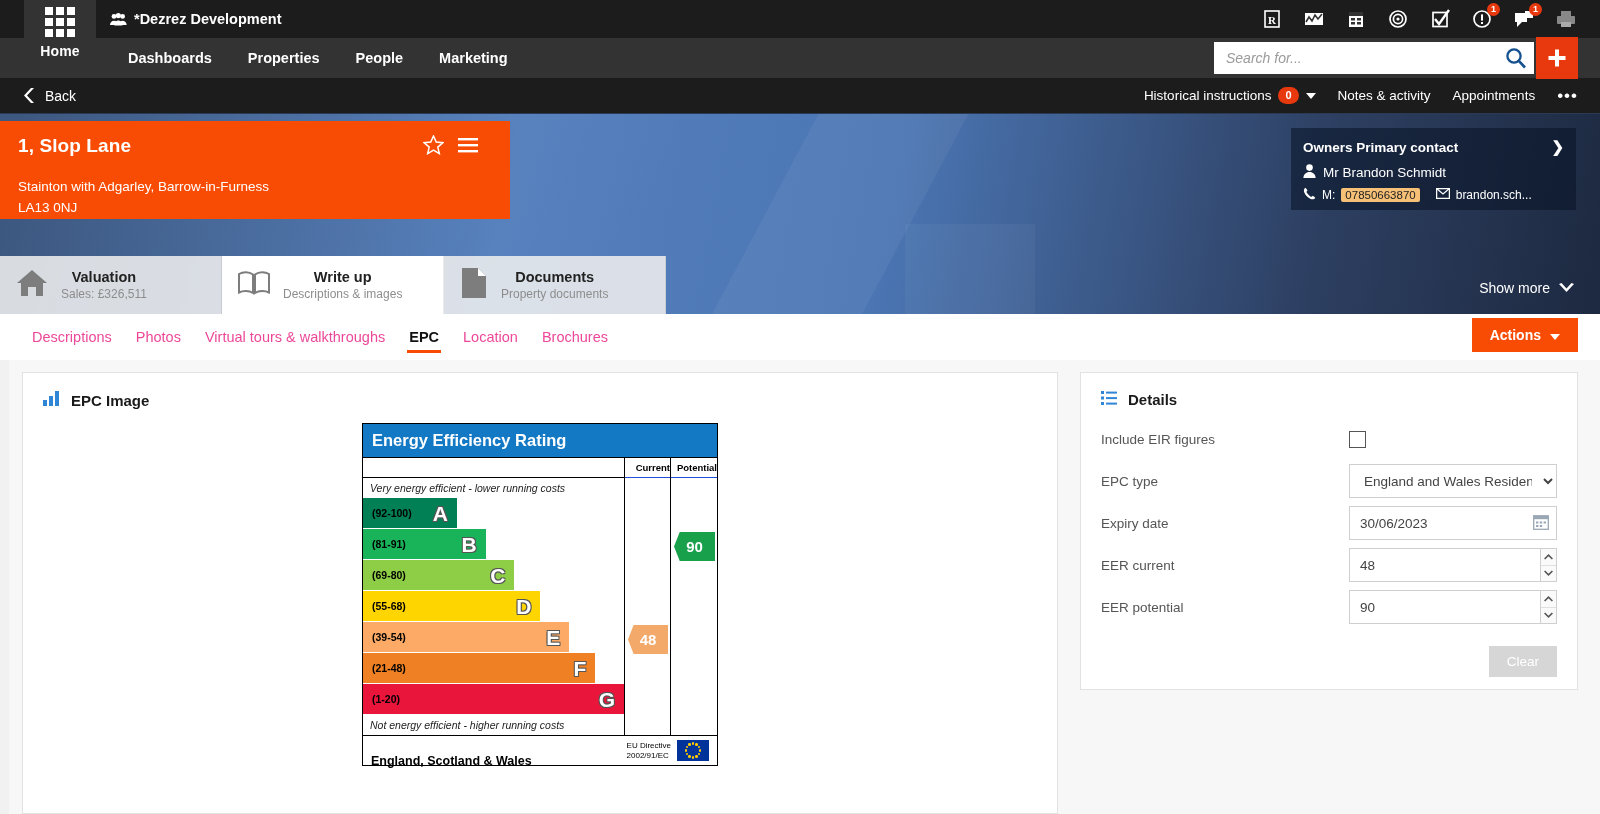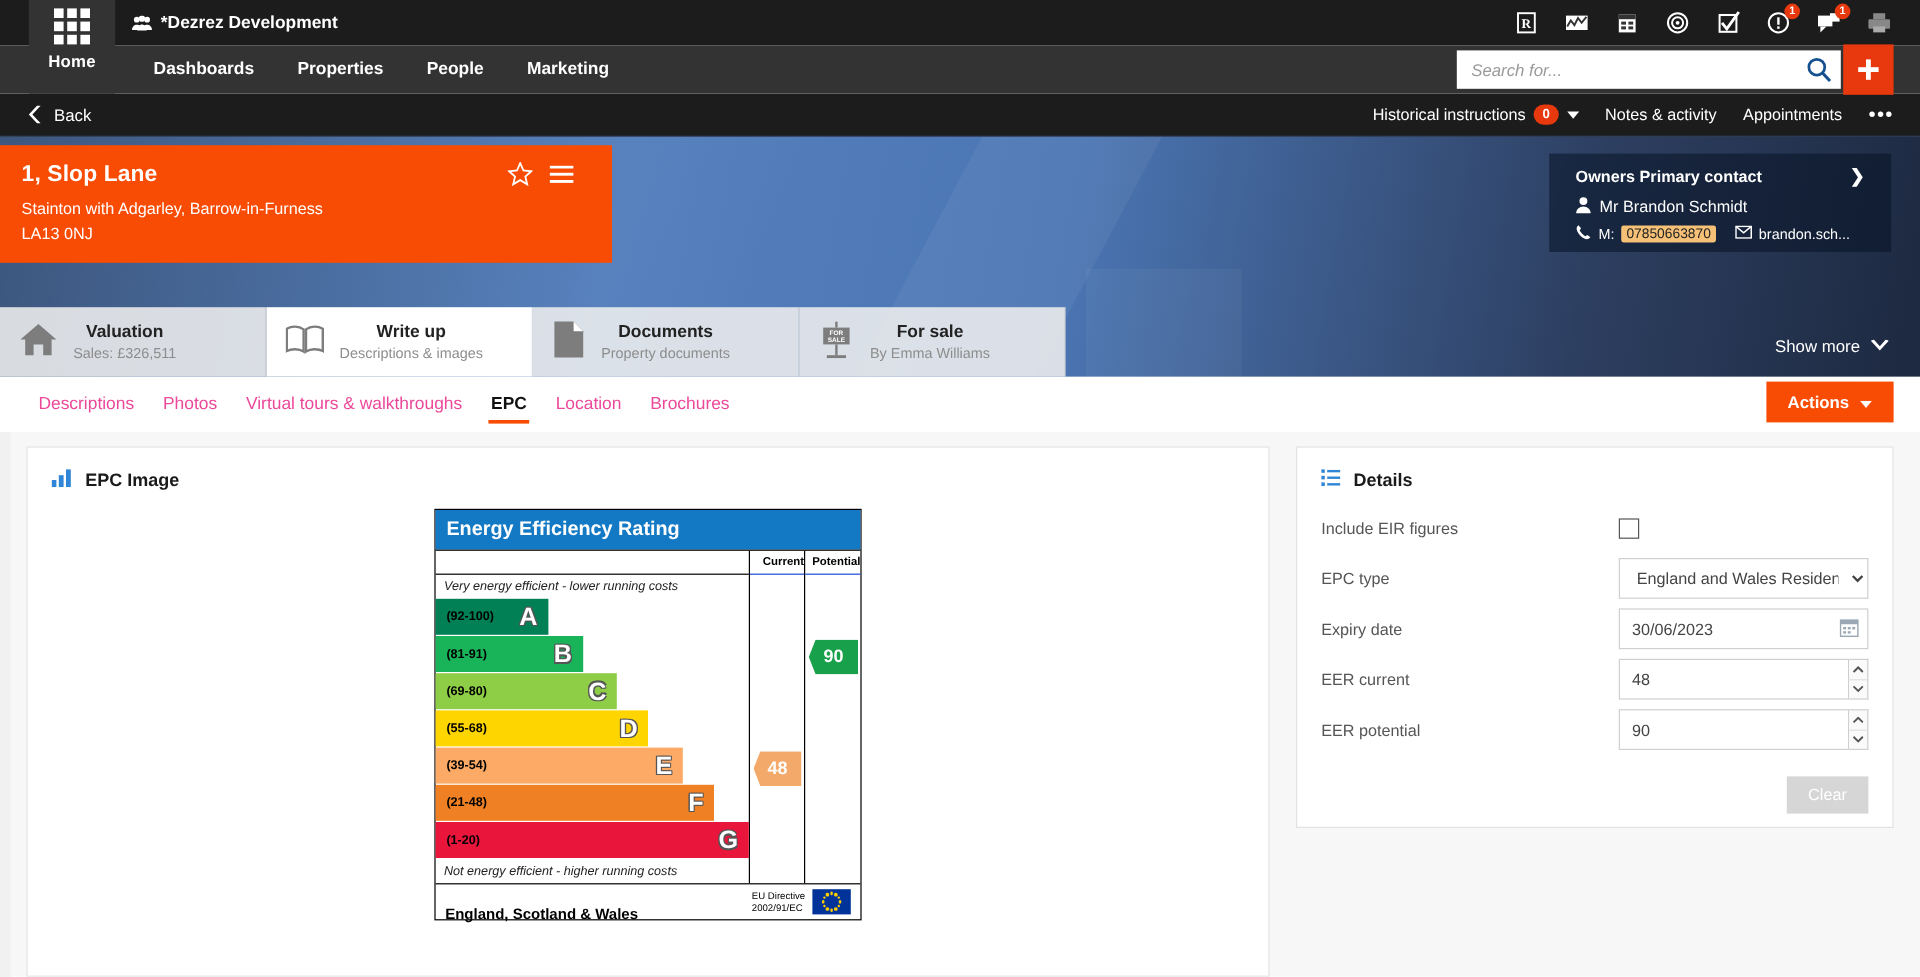--- a/index.html
+++ b/index.html
@@ -165,28 +165,28 @@
   .addrcard {
     position: absolute; left: 0; top: 7px;
     width: 510px; height: 98px;
     background: #f84c04;
     padding: 14px 32px 0 18px;
     color: #fff;
   }
   .addr-top { display: flex; align-items: flex-start; }
   .addr-title { font-size: 19px; font-weight: bold; letter-spacing: .1px; }
   .addr-icons { margin-left: auto; display: flex; gap: 14px; align-items: center; }
-  .addr-line { font-size: 13.5px; margin-top: 6px; }
+  .addr-line { font-size: 13.5px; margin-top: 20px; }
   .addr-pc { font-size: 13.5px; margin-top: 6px; }
 
   .ownercard {
     position: absolute; right: 24px; top: 14px;
     width: 285px; height: 82px;
     background: rgba(8,18,36,.55);
-    padding: 10px 22px;
+    padding: 10px 12px;
     color: #fff;
   }
   .own-head { display: flex; align-items: center; font-size: 13.5px; font-weight: bold; }
   .own-head .chev { margin-left: auto; font-size: 15px; font-weight: bold; }
   .own-name { display: flex; align-items: center; gap: 7px; font-size: 13.5px; margin-top: 8px; }
   .own-row { display: flex; align-items: center; gap: 6px; font-size: 12px; margin-top: 6px; }
   .hl { background: #f6c177; color: #222; padding: 1px 4px; border-radius: 2px; font-size: 11.5px; }
   .own-mail { display: flex; align-items: center; gap: 6px; margin-left: 10px; }
 
   
@@ -616,36 +616,20 @@
     <div class="btab">
       <span>
         <svg width="28" height="32" viewBox="0 0 28 32">
             <path d="M2 1 L18 1 L26 9 L26 31 L2 31 Z" fill="#7d7d7d"></path>
             <polygon points="18,1 26,9 18,9" fill="#fff"></polygon>
           </svg>
       </span>
       <span class="txt">
         <span class="t1">Documents</span>
         <span class="t2">Property documents</span>
-      </span>
-    </div>
-    <div class="btab">
-      <span>
-        <svg width="30" height="32" viewBox="0 0 30 32">
-            <rect x="14" y="1" width="2" height="5" fill="#7d7d7d"></rect>
-            <rect x="4" y="6" width="22" height="14" fill="#7d7d7d"></rect>
-            <text x="15" y="12.5" font-size="5.4" font-weight="bold" fill="#fff" text-anchor="middle" font-family="Liberation Sans, sans-serif">FOR</text>
-            <text x="15" y="18" font-size="5.4" font-weight="bold" fill="#fff" text-anchor="middle" font-family="Liberation Sans, sans-serif">SALE</text>
-            <rect x="14" y="20" width="2" height="9" fill="#7d7d7d"></rect>
-            <rect x="7" y="29" width="16" height="2.4" fill="#7d7d7d"></rect>
-          </svg>
-      </span>
-      <span class="txt">
-        <span class="t1">For sale</span>
-        <span class="t2">By Emma Williams</span>
       </span>
     </div>
   </div>
 
   <div class="showmore">
     <span>Show more</span>
     <svg width="15" height="10" viewBox="0 0 15 10">
         <polygon points="0,1 7.5,9 15,1 12.5,0 7.5,5.6 2.5,0" fill="#fff"></polygon>
       </svg>
   </div>

